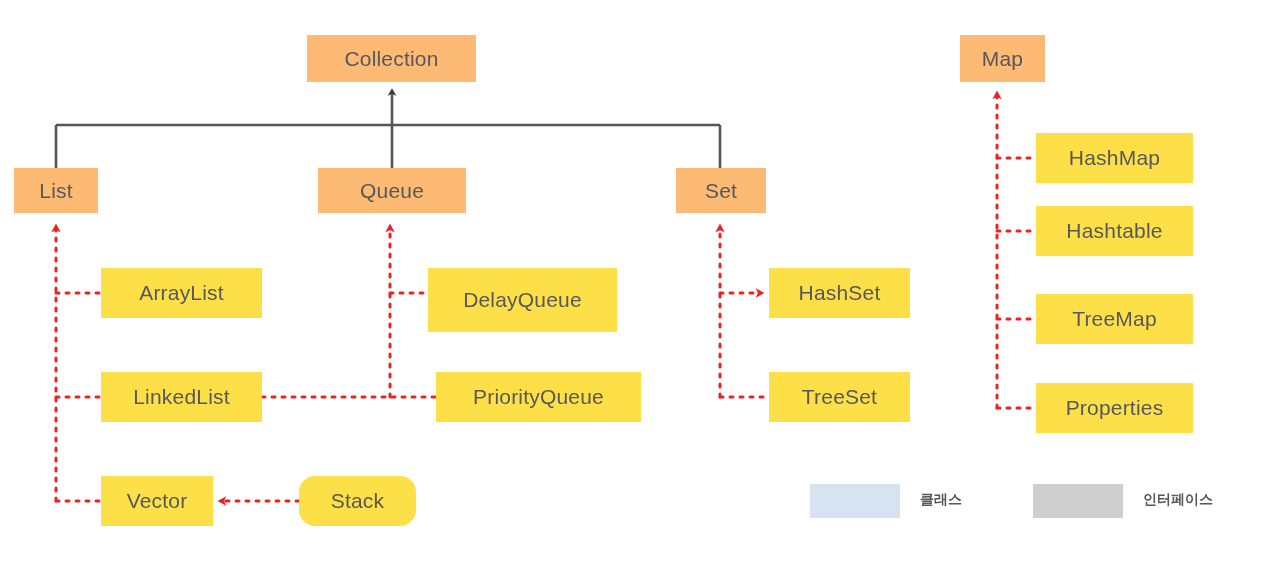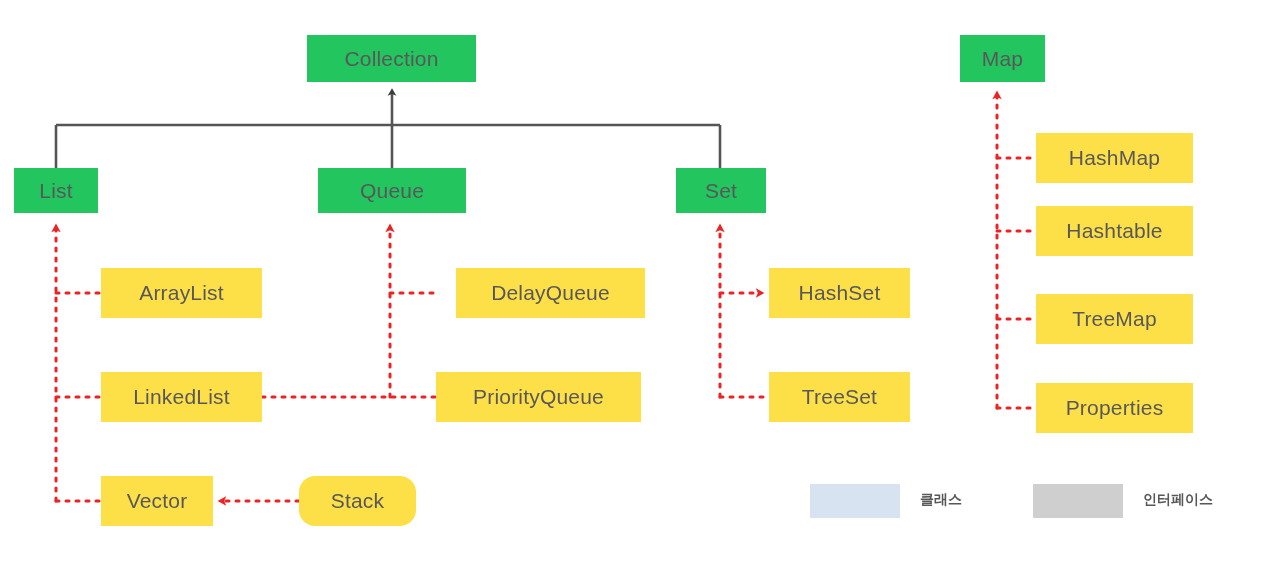--- a/index.html
+++ b/index.html
@@ -22,21 +22,21 @@
     display: flex;
     align-items: center;
     justify-content: center;
     box-sizing: border-box;
     font-size: 21px;
     color: #58585a;
     letter-spacing: 0.2px;
     white-space: nowrap;
   }
   .node.iface {
-    background: #22c55e;
+    background: #fdba74;
     text-align: center;
   }
   .node.klass {
     background: #fde047;
   }
   svg.wires {
     position: absolute;
     left: 0;
     top: 0;
     width: 1280px;
@@ -116,21 +116,21 @@
   <div class="node iface" style="left:307px;top:35px;width:169px;height:47px;">Collection</div>
   <div class="node iface" style="left:14px;top:168px;width:84px;height:45px;">List</div>
   <div class="node iface" style="left:318px;top:168px;width:148px;height:45px;">Queue</div>
   <div class="node iface" style="left:676px;top:168px;width:90px;height:45px;">Set</div>
   <div class="node iface" style="left:960px;top:35px;width:85px;height:47px;">Map</div>
 
   <div class="node klass" style="left:101px;top:268px;width:161px;height:50px;">ArrayList</div>
   <div class="node klass" style="left:101px;top:372px;width:161px;height:50px;">LinkedList</div>
   <div class="node klass" style="left:101px;top:476px;width:112px;height:50px;">Vector</div>
   <div class="node klass" style="left:299px;top:476px;width:117px;height:50px;border-radius:16px;">Stack</div>
-  <div class="node klass" style="left:456px;top:268px;width:189px;height:50px;">DelayQueue</div>
+  <div class="node klass" style="left:428px;top:268px;width:189px;height:64px;">DelayQueue</div>
   <div class="node klass" style="left:436px;top:372px;width:205px;height:50px;">PriorityQueue</div>
   <div class="node klass" style="left:769px;top:268px;width:141px;height:50px;">HashSet</div>
   <div class="node klass" style="left:769px;top:372px;width:141px;height:50px;">TreeSet</div>
   <div class="node klass" style="left:1036px;top:133px;width:157px;height:50px;">HashMap</div>
   <div class="node klass" style="left:1036px;top:206px;width:157px;height:50px;">Hashtable</div>
   <div class="node klass" style="left:1036px;top:294px;width:157px;height:50px;">TreeMap</div>
   <div class="node klass" style="left:1036px;top:383px;width:157px;height:50px;">Properties</div>
 
   <div class="legend-swatch" style="left:810px;top:484px;width:90px;height:34px;background:#d7e3f1;"></div>
   <div class="legend-label" style="left:920px;top:485px;">클래스</div>

